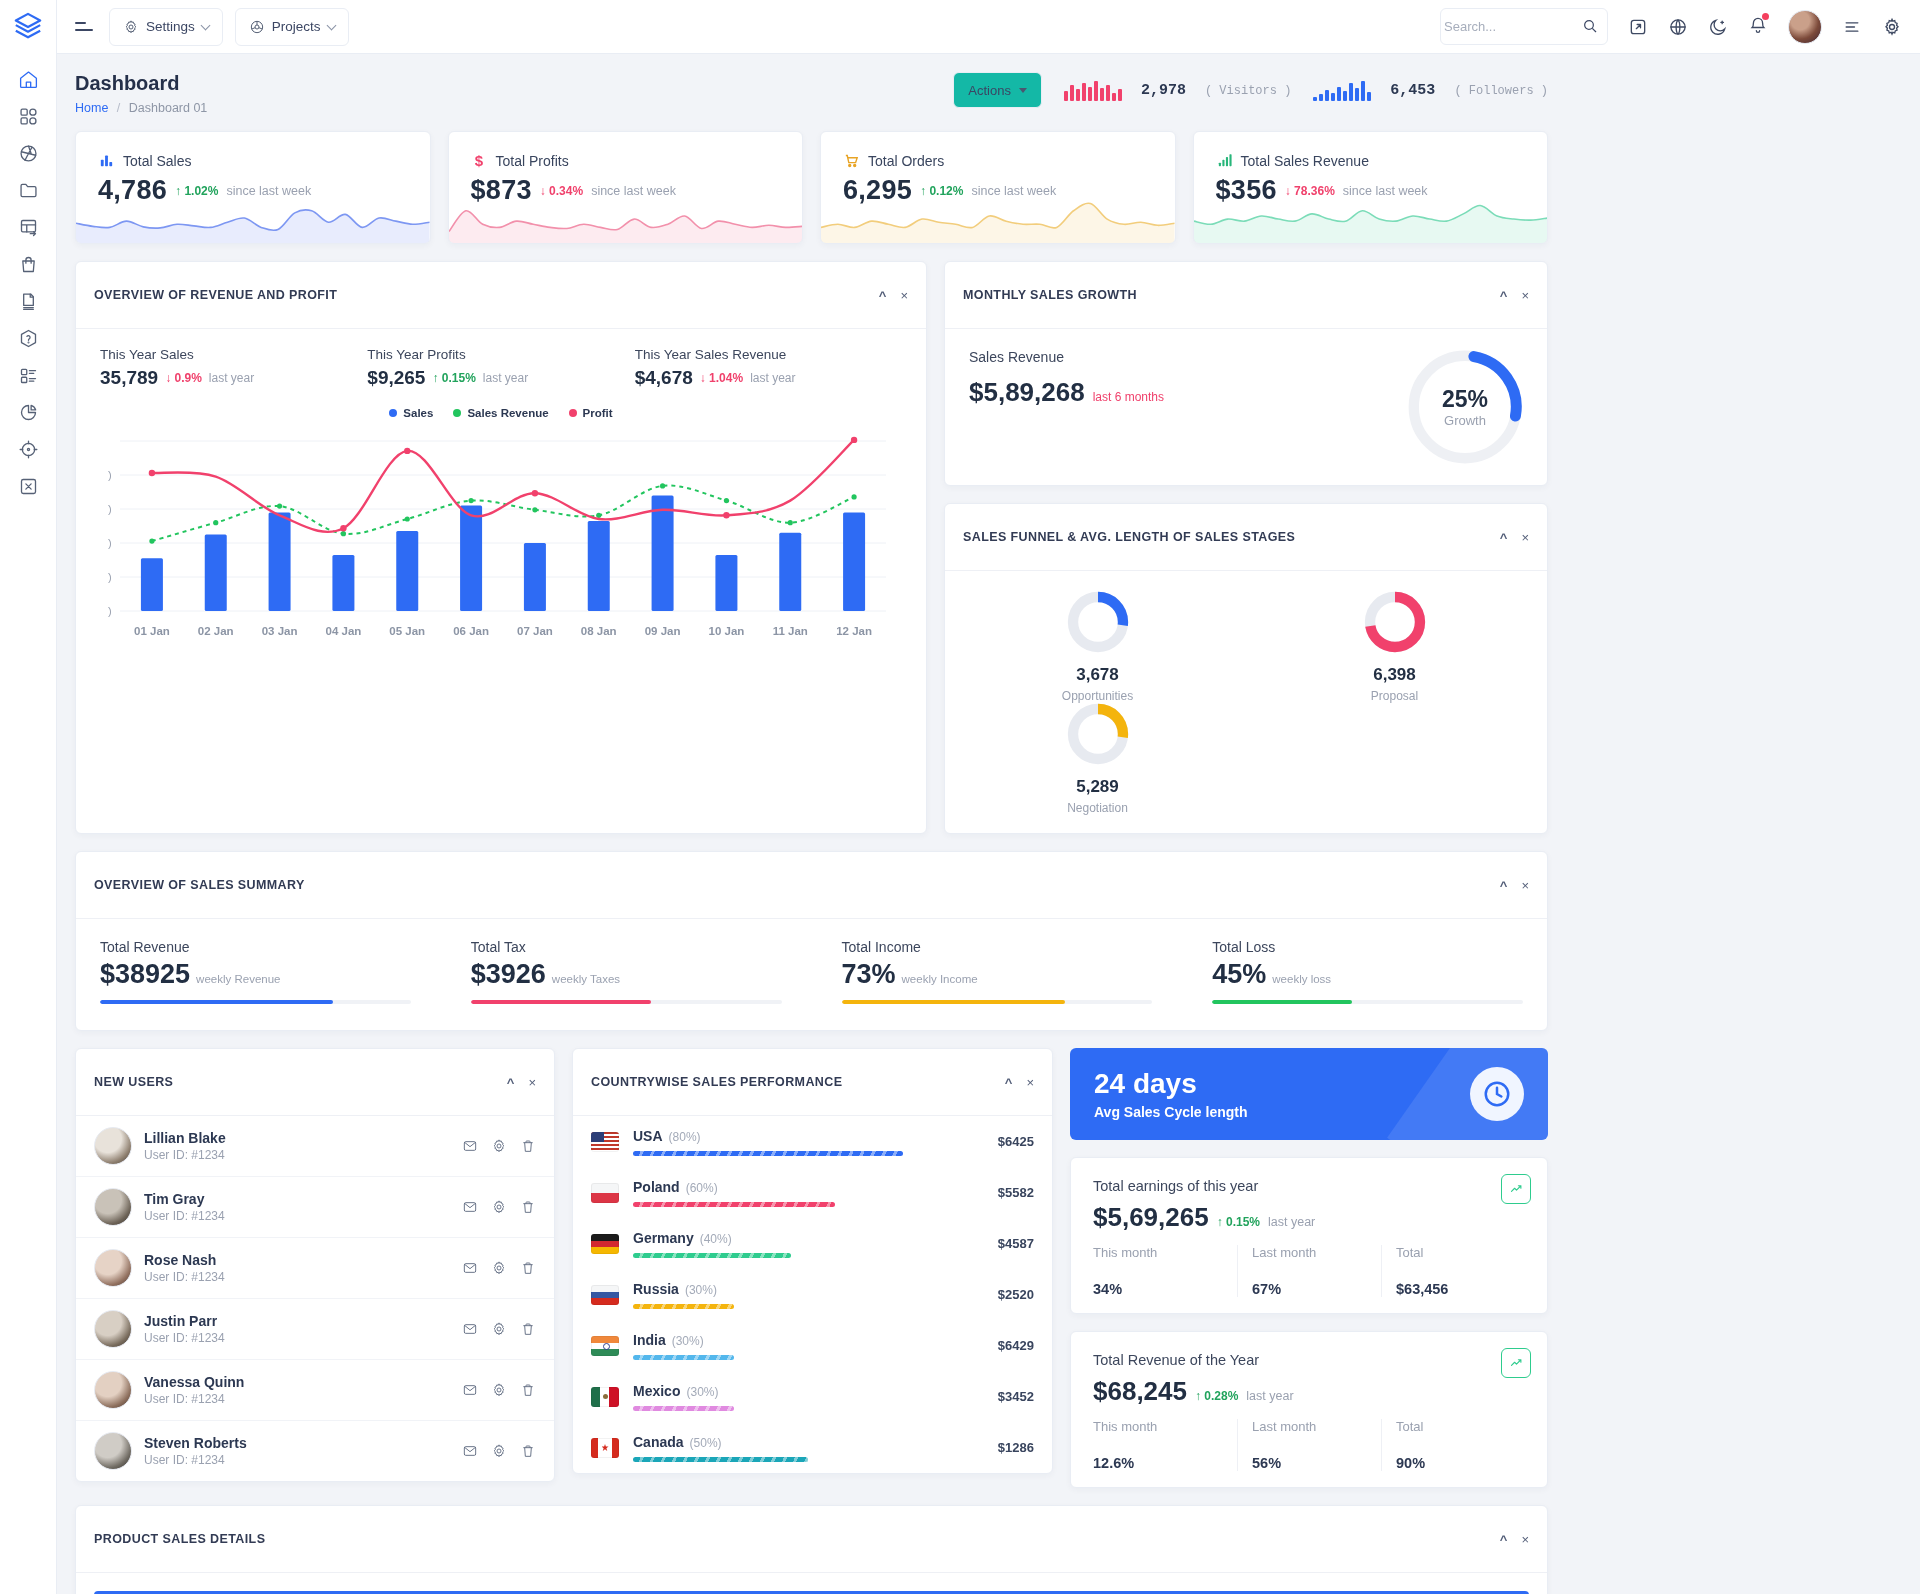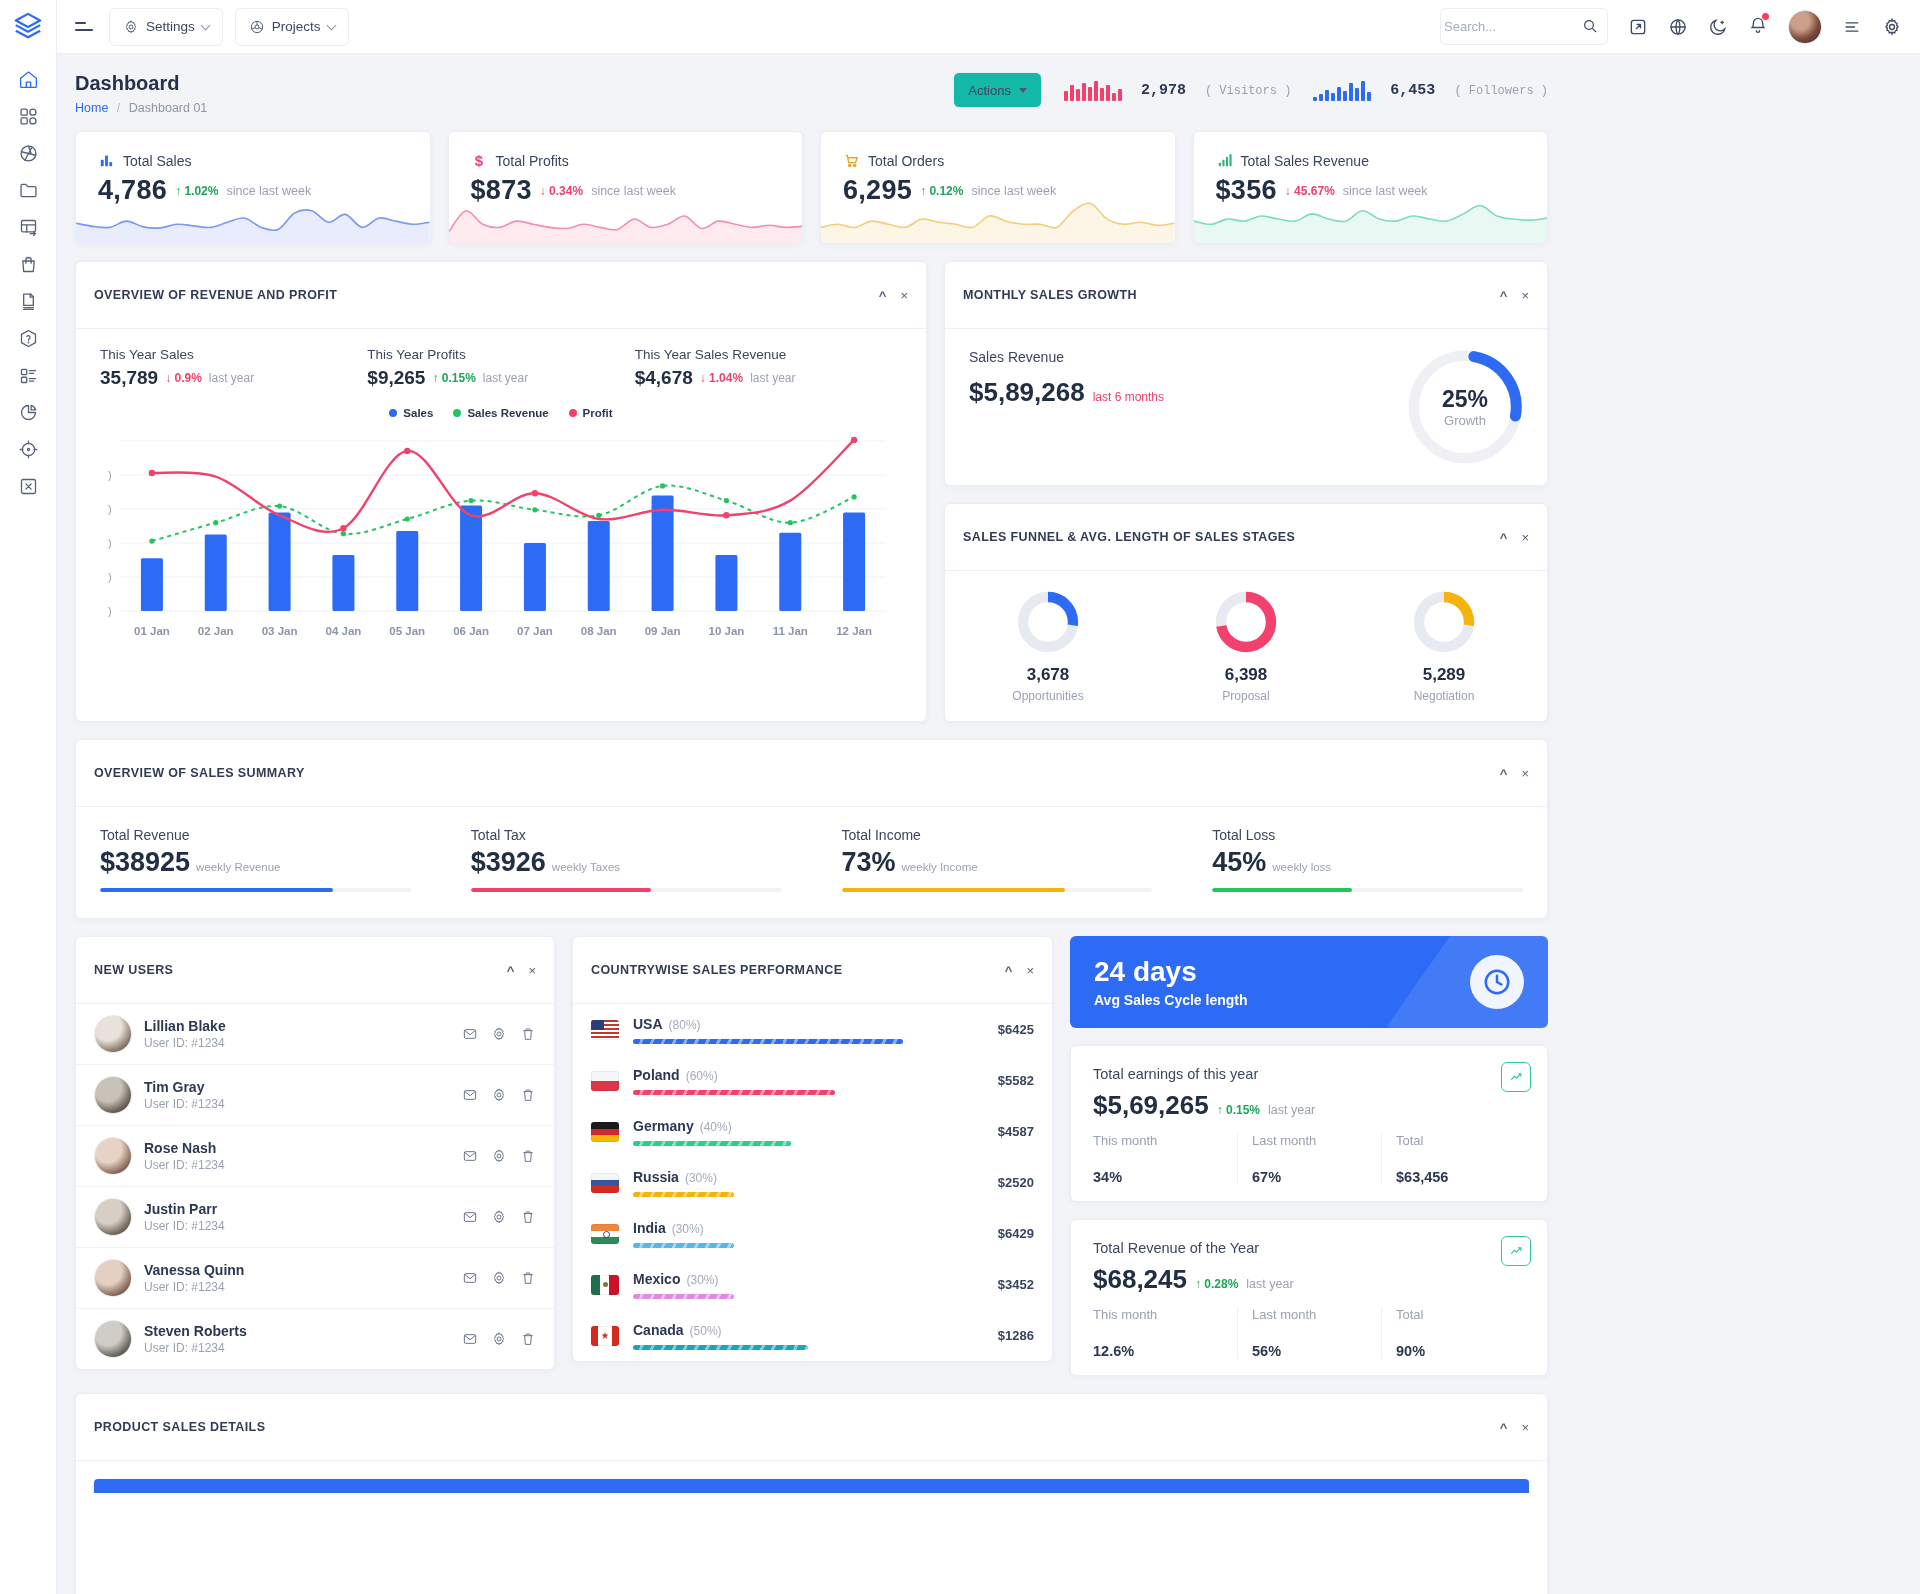--- a/index.html
+++ b/index.html
@@ -102,21 +102,21 @@
   .gb-line{ display:flex; align-items:baseline; gap:8px; margin-top:12px; }
   .gb-value{ font-size:26px; font-weight:700; color:#222f43; }
   .gb-tag{ font-size:12px; color:#f0416c; }
   .gb-para{ font-size:12.5px; color:#8d97a8; line-height:1.75; margin-top:12px; max-width:390px; }
   .donut-wrap{ position:relative; width:116px; height:116px; margin-left:auto; flex:none; align-self:center; }
   .donut-wrap svg{ width:116px; height:116px; }
   .donut-center{ position:absolute; inset:0; display:flex; flex-direction:column; align-items:center; justify-content:center; }
   .donut-center .dc-v{ font-size:23px; font-weight:700; color:#222f43; }
   .donut-center .dc-l{ font-size:13px; color:#9aa1b0; }
 
-  .funnel-body{ display:grid; grid-template-columns:1fr 1fr 1fr; padding:20px 4px 18px; }
+  .funnel-body{ display:grid; grid-template-columns:1fr 1fr; padding:20px 4px 18px; }
   .funnel-item{ display:flex; flex-direction:column; align-items:center; gap:4px; }
   .funnel-item svg{ width:62px; height:62px; margin-bottom:8px; }
   .fi-value{ font-size:17px; font-weight:700; color:#222f43; }
   .fi-label{ font-size:12px; color:#9aa1b0; }
 
   
   .summary{ margin-top:17px; }
   .summary-body{ display:grid; grid-template-columns:repeat(4,1fr); gap:60px; padding:20px 24px 26px; }
   .sm-label{ font-size:14px; color:#3c465c; }
   .sm-line{ display:flex; align-items:baseline; gap:6px; margin-top:4px; }
@@ -476,21 +476,21 @@
                 <rect x="9" y="11" width="3" height="9" rx="1"></rect>
                 <rect x="14" y="7" width="3" height="13" rx="1"></rect>
                 <rect x="19" y="3" width="3" height="17" rx="1"></rect>
               </g>
             </svg>
           </span>
       <span class="sc-label">Total Sales Revenue</span>
     </div>
     <div class="sc-value-row">
       <span class="sc-value">$356</span>
-      <span class="delta down">↓ 45.67%</span>
+      <span class="delta down">↓ 78.36%</span>
       <span class="sc-note">since last week</span>
     </div>
     <svg class="spark" viewBox="0 0 340 46" preserveAspectRatio="none">
           <path d="M0,24.16C2.698412698412698,24.68 10.793650793650794,27.62666666666667 16.19047619047619,27.28C21.587301587301585,26.933333333333334 26.984126984126984,22.599999999999998 32.38095238095238,22.08C37.77777777777778,21.56 43.17460317460317,24.68 48.57142857142857,24.16C53.96825396825397,23.64 59.36507936507936,19.30666666666667 64.76190476190476,18.96C70.15873015873015,18.613333333333333 75.55555555555556,21.21333333333333 80.95238095238095,22.08C86.34920634920634,22.946666666666665 91.74603174603175,25.026666666666667 97.14285714285714,24.16C102.53968253968253,23.293333333333333 107.93650793650794,17.226666666666667 113.33333333333333,16.88C118.73015873015872,16.53333333333333 124.12698412698413,20.866666666666664 129.52380952380952,22.08C134.9206349206349,23.293333333333333 140.31746031746033,25.546666666666667 145.71428571428572,24.16C151.11111111111111,22.773333333333333 156.5079365079365,14.106666666666666 161.9047619047619,13.759999999999998C167.3015873015873,13.41333333333333 172.69841269841268,20.346666666666664 178.09523809523807,22.08C183.49206349206347,23.813333333333333 188.88888888888889,24.68 194.28571428571428,24.16C199.68253968253967,23.64 205.0793650793651,19.30666666666667 210.47619047619048,18.96C215.87301587301587,18.613333333333333 221.26984126984127,21.21333333333333 226.66666666666666,22.08C232.06349206349205,22.946666666666665 237.46031746031744,25.026666666666667 242.85714285714283,24.16C248.25396825396822,23.293333333333333 253.65079365079364,19.479999999999997 259.04761904761904,16.88C264.44444444444446,14.28 269.8412698412698,8.213333333333335 275.23809523809524,8.560000000000002C280.63492063492066,8.90666666666667 286.031746031746,16.706666666666667 291.42857142857144,18.96C296.82539682539687,21.213333333333335 302.2222222222222,21.386666666666667 307.6190476190476,22.08C313.015873015873,22.77333333333333 318.4126984126984,23.29333333333333 323.8095238095238,23.119999999999997C329.2063492063492,22.946666666666665 337.3015873015873,21.386666666666667 340,21.04L340,46 L0,46 Z" fill="#7bdcb8" fill-opacity="0.18"></path>
           <path d="M0,24.16C2.698412698412698,24.68 10.793650793650794,27.62666666666667 16.19047619047619,27.28C21.587301587301585,26.933333333333334 26.984126984126984,22.599999999999998 32.38095238095238,22.08C37.77777777777778,21.56 43.17460317460317,24.68 48.57142857142857,24.16C53.96825396825397,23.64 59.36507936507936,19.30666666666667 64.76190476190476,18.96C70.15873015873015,18.613333333333333 75.55555555555556,21.21333333333333 80.95238095238095,22.08C86.34920634920634,22.946666666666665 91.74603174603175,25.026666666666667 97.14285714285714,24.16C102.53968253968253,23.293333333333333 107.93650793650794,17.226666666666667 113.33333333333333,16.88C118.73015873015872,16.53333333333333 124.12698412698413,20.866666666666664 129.52380952380952,22.08C134.9206349206349,23.293333333333333 140.31746031746033,25.546666666666667 145.71428571428572,24.16C151.11111111111111,22.773333333333333 156.5079365079365,14.106666666666666 161.9047619047619,13.759999999999998C167.3015873015873,13.41333333333333 172.69841269841268,20.346666666666664 178.09523809523807,22.08C183.49206349206347,23.813333333333333 188.88888888888889,24.68 194.28571428571428,24.16C199.68253968253967,23.64 205.0793650793651,19.30666666666667 210.47619047619048,18.96C215.87301587301587,18.613333333333333 221.26984126984127,21.21333333333333 226.66666666666666,22.08C232.06349206349205,22.946666666666665 237.46031746031744,25.026666666666667 242.85714285714283,24.16C248.25396825396822,23.293333333333333 253.65079365079364,19.479999999999997 259.04761904761904,16.88C264.44444444444446,14.28 269.8412698412698,8.213333333333335 275.23809523809524,8.560000000000002C280.63492063492066,8.90666666666667 286.031746031746,16.706666666666667 291.42857142857144,18.96C296.82539682539687,21.213333333333335 302.2222222222222,21.386666666666667 307.6190476190476,22.08C313.015873015873,22.77333333333333 318.4126984126984,23.29333333333333 323.8095238095238,23.119999999999997C329.2063492063492,22.946666666666665 337.3015873015873,21.386666666666667 340,21.04" fill="none" stroke="#7bdcb8" stroke-width="1.6"></path>
         </svg>
   </div>
 </div>
 
   <div class="row2">

